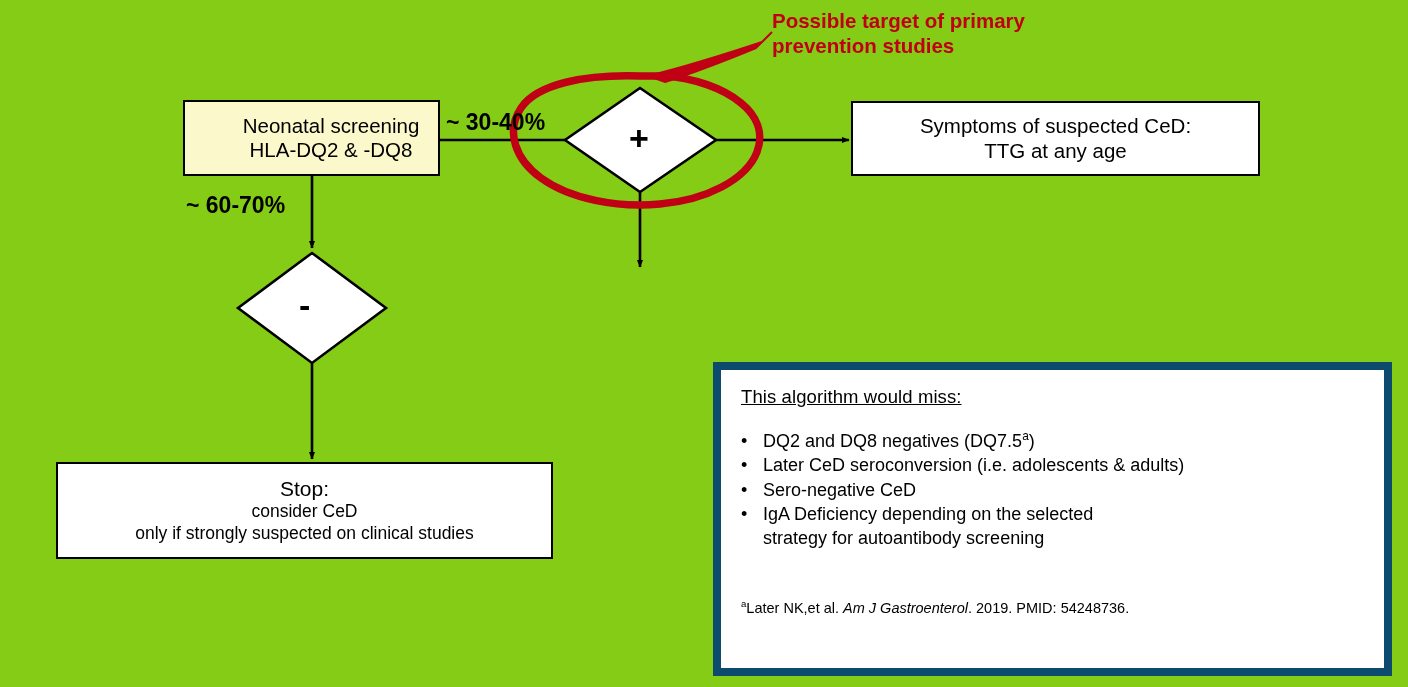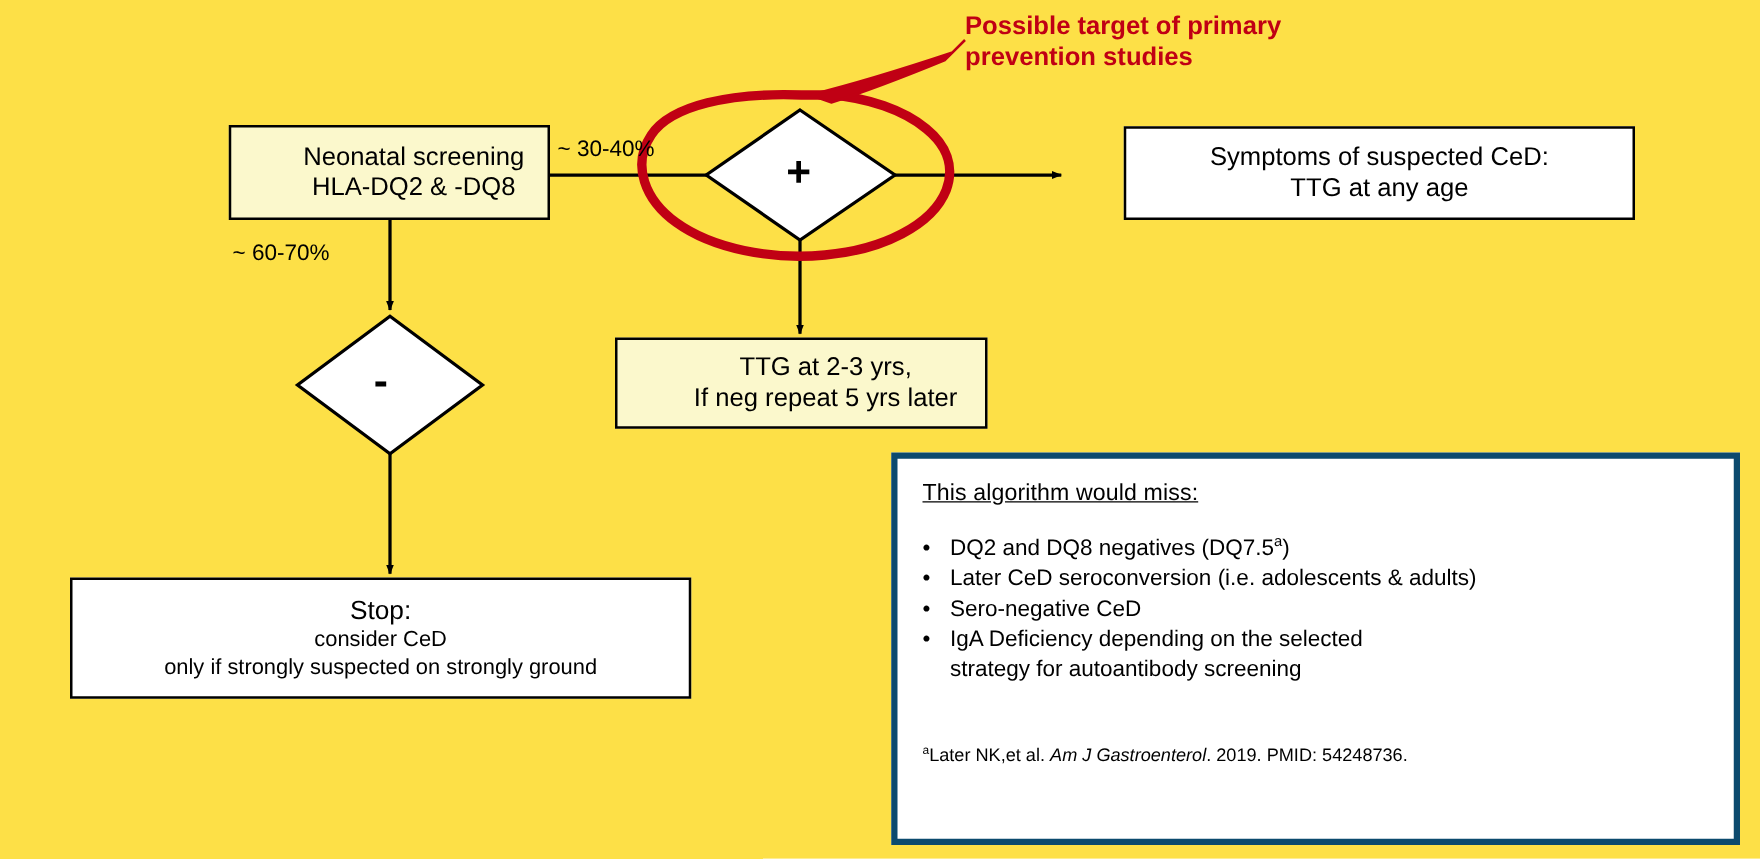--- a/index.html
+++ b/index.html
@@ -4,21 +4,21 @@
 <style>
   html, body {
     margin: 0;
     padding: 0;
     background: #ffffff;
   }
   #canvas {
     position: relative;
     width: 1408px;
     height: 687px;
-    background: #fde047;
+    background: #84cc16;
     font-family: "Liberation Sans", sans-serif;
     overflow: hidden;
   }
   .node {
     position: absolute;
     box-sizing: border-box;
     border: 2.5px solid #000000;
     display: flex;
     flex-direction: column;
     align-items: center;
@@ -30,37 +30,36 @@
   .node.yellow { background: #fbf8cc; padding-left: 39px; }
   .node.white  { background: #ffffff; }
 
   #box-neonatal {
     left: 183px; top: 100px; width: 257px; height: 76px;
     font-size: 20.5px;
   }
   #box-symptoms {
     left: 851px; top: 101px; width: 409px; height: 75px;
     font-size: 20.5px;
-    margin-left: 48px;
   }
   #box-ttg {
     left: 492px; top: 270px; width: 298px; height: 73px;
     font-size: 20.5px;
   }
   #box-stop {
     left: 56px; top: 462px; width: 497px; height: 97px;
     font-size: 17px;
     justify-content: center;
   }
   #box-stop .stop-title { font-size: 21px; line-height: 1.15; }
   #box-stop .stop-line  { font-size: 17.5px; line-height: 1.22; }
 
   #box-miss {
     left: 713px; top: 362px; width: 679px; height: 314px;
-    border: 5px solid #0c4a6e;
+    border: 8px solid #0c4a6e;
     background: #ffffff;
     align-items: flex-start;
     justify-content: flex-start;
     text-align: left;
     padding: 16px 18px 0 20px;
     font-size: 17.5px;
   }
   .miss-title {
     text-decoration: underline;
     font-size: 18.5px;
@@ -93,22 +92,22 @@
     left: 20px;
     top: 230px;
     font-size: 14.5px;
     color: #000000;
   }
   .miss-footnote .ital { font-style: italic; text-align: center; }
   sup { font-size: 0.66em; vertical-align: super; line-height: 0; }
 
   .pct-label {
     position: absolute;
-    font-size: 18px;
-    font-weight: normal;
+    font-size: 23px;
+    font-weight: bold;
     color: #000000;
     white-space: nowrap;
   }
   #pct-3040 { left: 446px; top: 109px; }
   #pct-6070 { left: 186px; top: 192px; }
 
   .redtext {
     position: absolute;
     left: 772px; top: 8px;
     width: 330px;
@@ -189,29 +188,25 @@
   <div class="node yellow" id="box-neonatal">
     <span>Neonatal screening</span>
     <span>HLA-DQ2 &amp; -DQ8</span>
   </div>
 
   <div class="node white" id="box-symptoms">
     <span>Symptoms of suspected CeD:</span>
     <span>TTG at any age</span>
   </div>
 
-  <div class="node yellow" id="box-ttg">
-    <span>TTG at 2-3 yrs,</span>
-    <span>If neg repeat 5 yrs later</span>
-  </div>
 
   <div class="node white" id="box-stop">
     <span class="stop-title">Stop:</span>
     <span class="stop-line">consider CeD</span>
-    <span class="stop-line">only if strongly suspected on strongly ground</span>
+    <span class="stop-line">only if strongly suspected on clinical studies</span>
   </div>
 
   <div class="node" id="box-miss">
     <div class="miss-title">This algorithm would miss:</div>
 
     <div class="miss-list">
 
       <div class="miss-item">
         <span class="miss-bullet">•</span>
         <span class="miss-text"><span>DQ2 and DQ8 negatives (DQ7.5</span><sup>a</sup><span>)</span></span>

